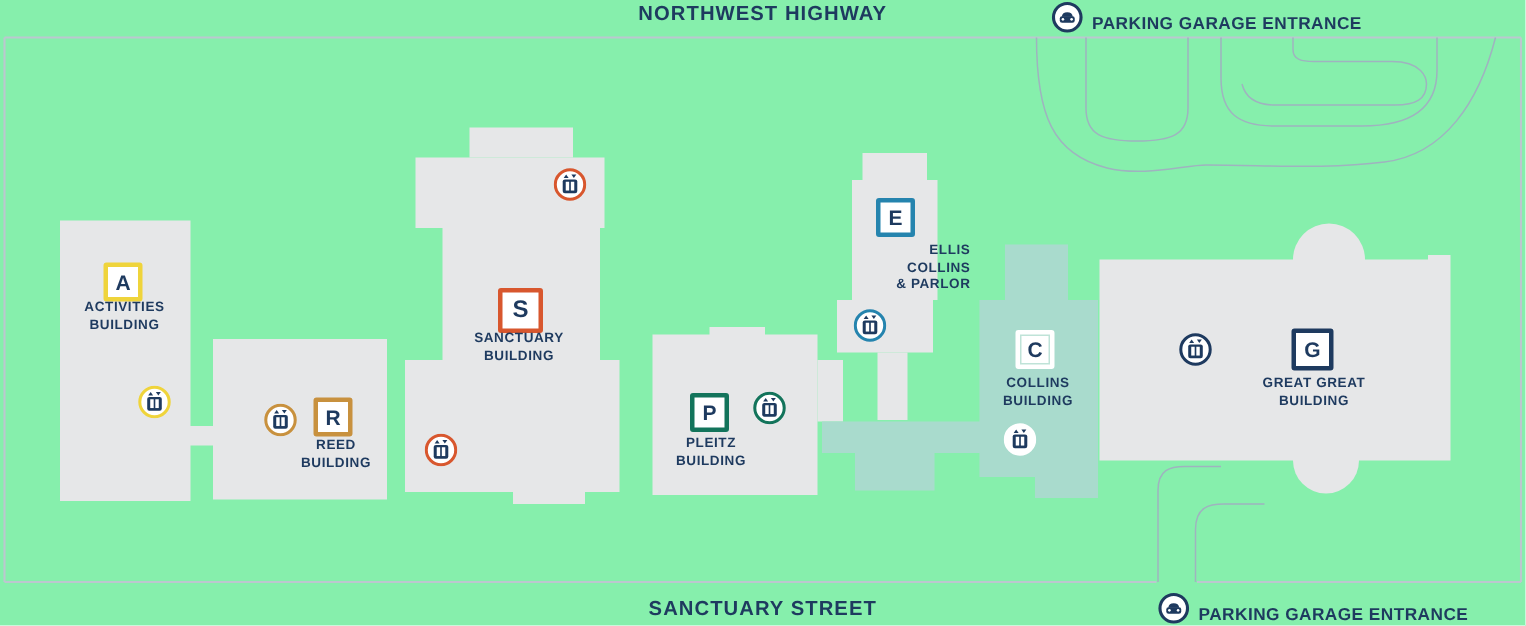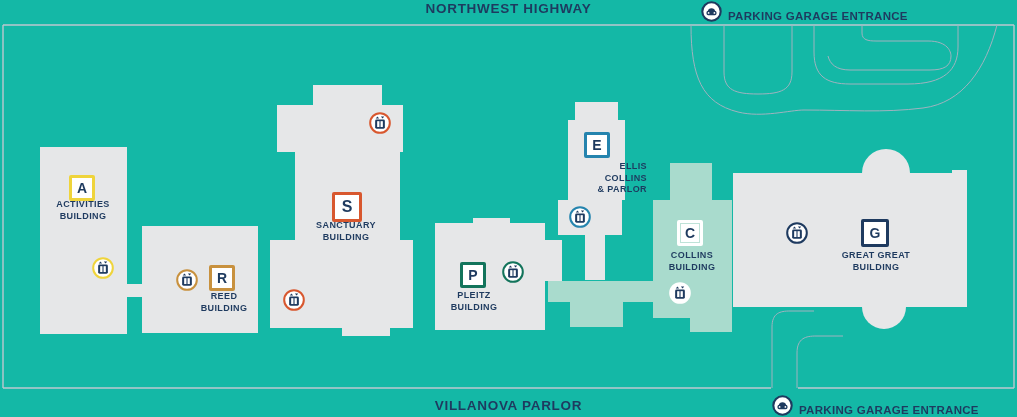--- a/index.html
+++ b/index.html
@@ -1,17 +1,17 @@
 <!DOCTYPE html>
 <html><head>
 <meta charset="utf-8">
 <style>
   html,body{margin:0;padding:0;background:#fff;}
   body{font-family:"Liberation Sans", sans-serif;}
-  #map{position:relative;width:1017px;height:417px;background:#14b8a6;overflow:hidden;}
+  #map{position:relative;width:1017px;height:417px;background:#86efac;overflow:hidden;}
   .bgroup{position:absolute;}
   .part{position:absolute;background:var(--gray);}
   .mintpart{position:absolute;background:var(--mint);}
   .round{border-radius:50%;}
   svg.overlay{position:absolute;left:0;top:0;}
   .bline{fill:none;stroke:var(--line);stroke-width:1.4;}
   .road{fill:none;stroke:var(--road);stroke-width:1;}
   .badge{position:absolute;width:20px;height:20px;background:#fff;border:3px solid var(--navy);
          border-radius:2px;display:flex;align-items:center;justify-content:center;
          font-size:14px;font-weight:bold;color:var(--navy);z-index:4;}
@@ -36,21 +36,21 @@
     <path class="bline" d="M3,388 H771 M798,388 H1014"></path>
     <path class="road" d="M724,25 V72 C724,90 735,94 758,94 C781,94 792,90 792,72 V25"></path>
     <path class="road" d="M691,25 C691,77 702,103 738,112 C762,118 790,110 804,110 C846,110 884,113 923,108 C963,103 986,68 997,25"></path>
     <path class="road" d="M814,25 V52 C814,76 826,84 850,84 L908,84 C944,84 958,70 958,47 V25"></path>
     <path class="road" d="M862,25 V33 C862,40 868,41 876,41 L928,41 C948,41 951,52 951,56 C951,66 944,70 930,70 L850,70 C836,70 830,64 828,56"></path>
     <path class="road" d="M772,388 V327 C772,313 780,311 790,311 L814,311"></path>
     <path class="road" d="M797,388 V353 C797,338 806,336 816,336 L843,336"></path>
   </svg>
 
   <div class="street" style="top:1px;">NORTHWEST HIGHWAY</div>
-  <div class="street" style="top:398px;">VILLANOVA PARLOR</div>
+  <div class="street" style="top:398px;">SANCTUARY STREET</div>
 
   <div class="pklabel" style="left:701px;top:1px;">
     <svg width="21" height="21" viewBox="0 0 24 24">
       <circle cx="12" cy="12" r="10.5" fill="#fff" stroke-width="2.4" style="stroke: rgb(30, 58, 95);"></circle>
       <path d="M7.8 11.6 Q8.3 8.2 12 8.2 Q15.7 8.2 16.2 11.6 Z" style="fill: rgb(30, 58, 95);"></path>
       <rect x="6.3" y="11.2" width="11.4" height="5" rx="1.8" style="fill: rgb(30, 58, 95);"></rect>
       <circle cx="8.7" cy="13.6" r="1" fill="#fff"></circle>
         <circle cx="15.3" cy="13.6" r="1" fill="#fff"></circle>
     </svg>
     <span>PARKING GARAGE ENTRANCE</span>

